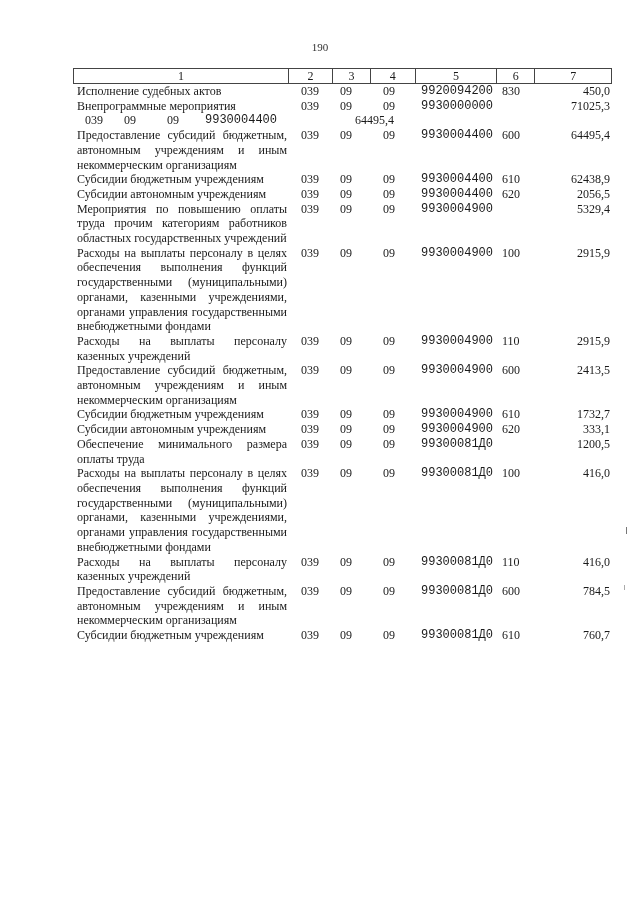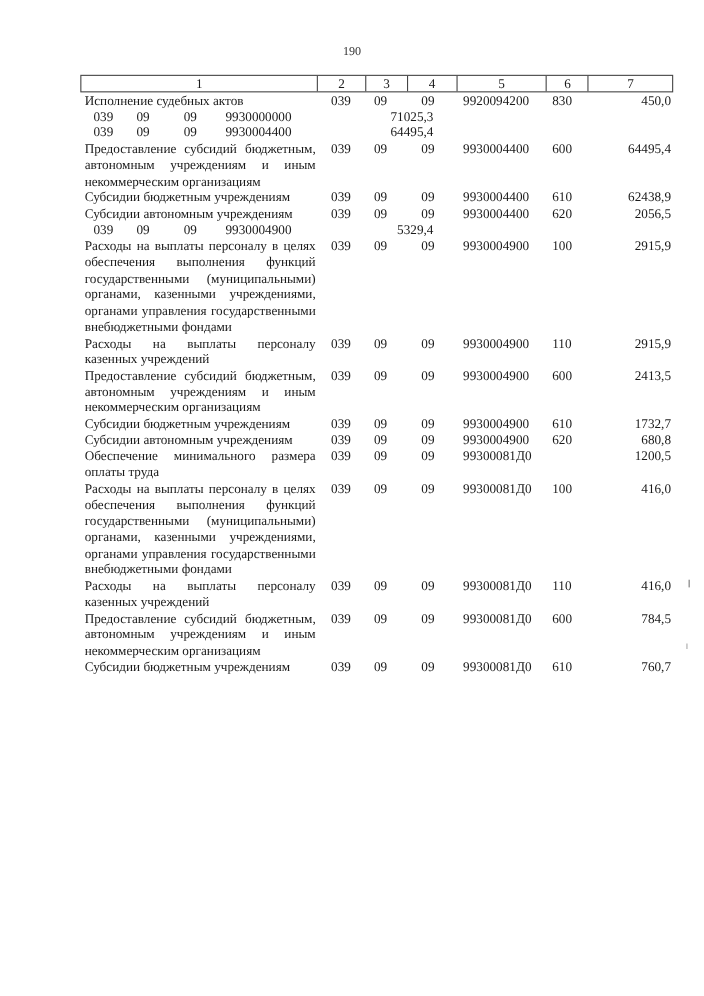--- a/index.html
+++ b/index.html
@@ -28,21 +28,21 @@
   .rows { position: absolute; top: 84px; left: 73px; width: 539px; }
   .row { display: flex; align-items: flex-start; font-size: 12px; line-height: 14.7px; }
   .row .desc {
     width: 216px; box-sizing: border-box; padding-left: 4px; padding-right: 2px;
     text-align: justify; text-align-last: left; hyphens: manual;
   }
   .row .num { box-sizing: border-box; }
   .row .c2.num { padding-left: 12px; }
   .row .c3.num { padding-left: 7px; }
   .row .c4.num { padding-left: 12px; }
-  .row .c5.num { padding-left: 5px; }
+  .row .c5.num { padding-left: 5px; font-family: Liberation Mono, monospace; }
   .row .c6.num { padding-left: 4px; }
   .row .c7.num { text-align: right; padding-right: 2px; }
   .artifact { position: absolute; width: 1px; background: #777; }
 </style>
 </head>
 <body>
 
 <div class="page-number">190</div>
 
 <div class="header-row">
@@ -59,20 +59,21 @@
     <div class="row">
       <div class="desc">Исполнение судебных актов</div>
       <div class="c2 num">039</div>
       <div class="c3 num">09</div>
       <div class="c4 num">09</div>
       <div class="c5 num">9920094200</div>
       <div class="c6 num">830</div>
       <div class="c7 num">450,0</div>
     </div>
     <div class="row">
+      <div class="desc">Внепрограммные мероприятия</div>
       <div class="c2 num">039</div>
       <div class="c3 num">09</div>
       <div class="c4 num">09</div>
       <div class="c5 num">9930000000</div>
       <div class="c6 num"></div>
       <div class="c7 num">71025,3</div>
     </div>
     <div class="row">
       <div class="c2 num">039</div>
       <div class="c3 num">09</div>
@@ -102,20 +103,21 @@
     <div class="row">
       <div class="desc">Субсидии автономным учреждениям</div>
       <div class="c2 num">039</div>
       <div class="c3 num">09</div>
       <div class="c4 num">09</div>
       <div class="c5 num">9930004400</div>
       <div class="c6 num">620</div>
       <div class="c7 num">2056,5</div>
     </div>
     <div class="row">
+      <div class="desc">Мероприятия по повышению оплаты труда прочим категориям работников областных государственных учреждений</div>
       <div class="c2 num">039</div>
       <div class="c3 num">09</div>
       <div class="c4 num">09</div>
       <div class="c5 num">9930004900</div>
       <div class="c6 num"></div>
       <div class="c7 num">5329,4</div>
     </div>
     <div class="row">
       <div class="desc">Расходы на выплаты персоналу в целях обеспечения выполнения функций государственными (муниципальными) органами, казенными учреждениями, органами управления государственными внебюджетными фондами</div>
       <div class="c2 num">039</div>
@@ -152,21 +154,21 @@
       <div class="c6 num">610</div>
       <div class="c7 num">1732,7</div>
     </div>
     <div class="row">
       <div class="desc">Субсидии автономным учреждениям</div>
       <div class="c2 num">039</div>
       <div class="c3 num">09</div>
       <div class="c4 num">09</div>
       <div class="c5 num">9930004900</div>
       <div class="c6 num">620</div>
-      <div class="c7 num">680,8</div>
+      <div class="c7 num">333,1</div>
     </div>
     <div class="row">
       <div class="desc">Обеспечение минимального размера оплаты труда</div>
       <div class="c2 num">039</div>
       <div class="c3 num">09</div>
       <div class="c4 num">09</div>
       <div class="c5 num">99300081Д0</div>
       <div class="c6 num"></div>
       <div class="c7 num">1200,5</div>
     </div>

